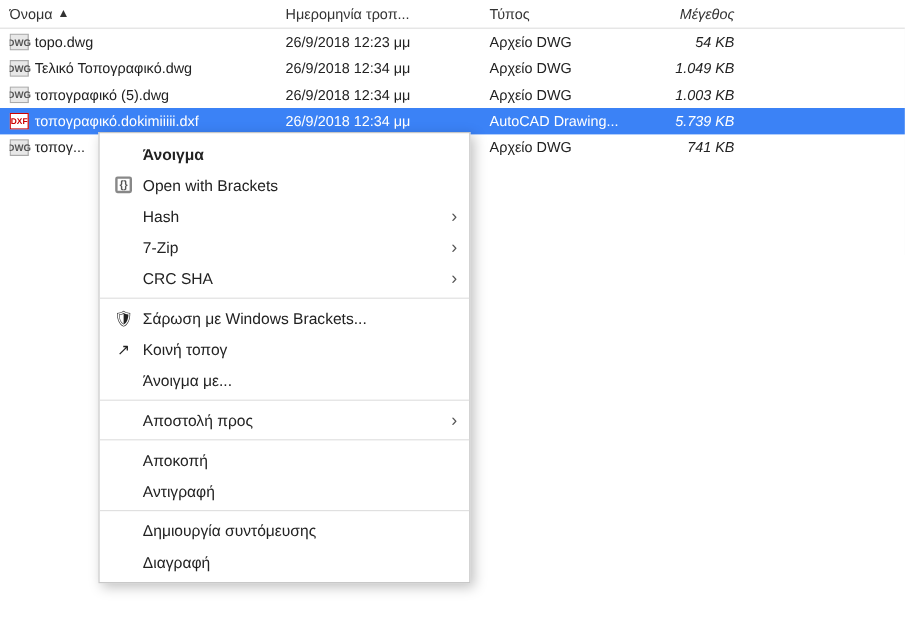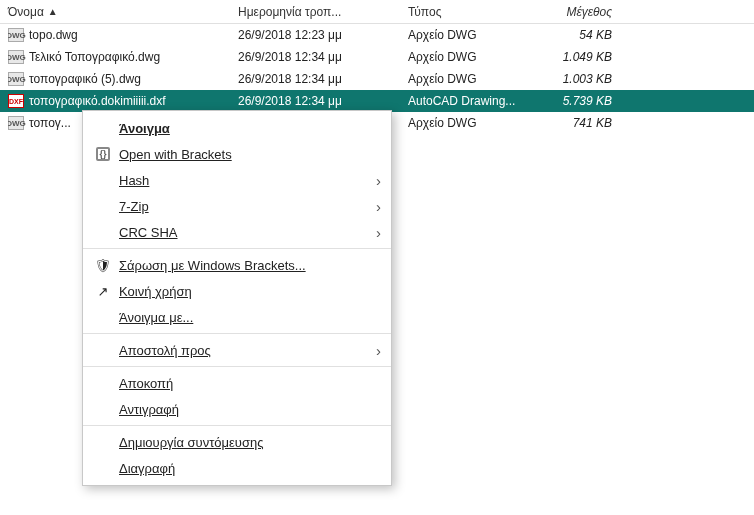--- a/index.html
+++ b/index.html
@@ -43,21 +43,21 @@
     .file-row {
       display: flex;
       align-items: center;
       height: 22px;
       padding: 0 8px;
       font-size: 12px;
       color: #222;
       cursor: default;
     }
     .file-row.selected {
-      background: #0f766e;
+      background: #3b82f6;
       color: #fff;
     }
     .file-row .col-name {
       display: flex;
       align-items: center;
       gap: 5px;
       width: 230px;
       overflow: hidden;
       white-space: nowrap;
     }
@@ -116,21 +116,20 @@
     .menu-item {
       display: flex;
       align-items: center;
       padding: 5px 16px 5px 36px;
       font-size: 13px;
       color: #222;
       cursor: default;
       position: relative;
       min-height: 26px;
       white-space: nowrap;
-      text-decoration: underline;
     }
 
     .menu-item.bold {
       font-weight: bold;
     }
 
     .menu-item.has-arrow::after {
       content: '›';
       position: absolute;
       right: 10px;
@@ -261,21 +260,21 @@
       <div class="menu-item has-arrow">
         <span>CRC SHA</span>
       </div>
       <div class="menu-separator"></div>
       <div class="menu-item">
         <span class="menu-icon shield-icon">🛡</span>
         <span>Σάρωση με Windows Brackets...</span>
       </div>
       <div class="menu-item">
         <span class="menu-icon share-icon">↗</span>
-        <span>Κοινή χρήση</span>
+        <span>Κοινή τοπογ</span>
       </div>
       <div class="menu-item">
         <span>Άνοιγμα με...</span>
       </div>
       <div class="menu-separator"></div>
       <div class="menu-item has-arrow">
         <span>Αποστολή προς</span>
       </div>
       <div class="menu-separator"></div>
       <div class="menu-item">

